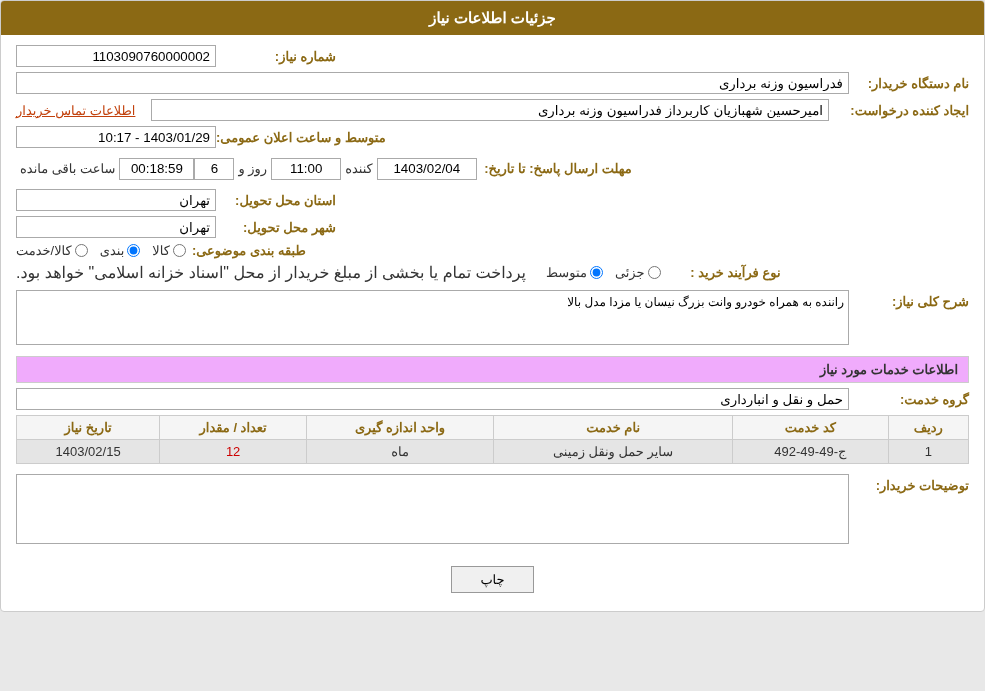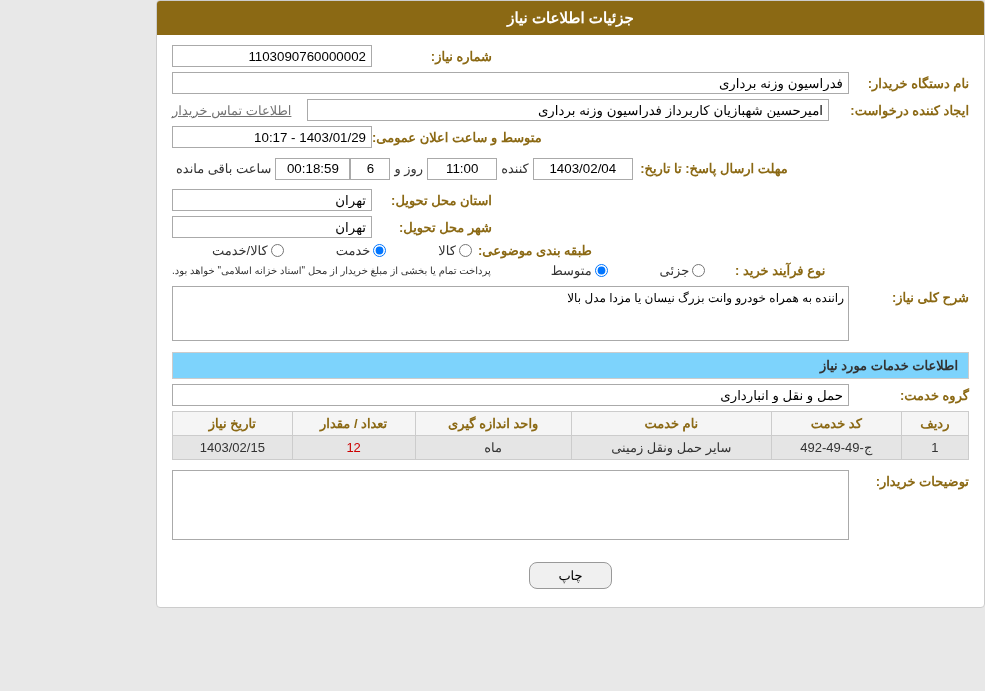--- a/index.html
+++ b/index.html
@@ -4,21 +4,21 @@
   <style>
     * { box-sizing: border-box; margin: 0; padding: 0; }
     body {
       font-family: Tahoma, Arial, sans-serif;
       background: #e8e8e8;
       direction: rtl;
       font-size: 13px;
       color: #333;
     }
     .page-wrapper {
-      width: 829px;
+      width: 985px;
       min-height: 691px;
       background: #e8e8e8;
       padding: 0;
     }
     .main-card {
       background: #fff;
       border: 1px solid #ccc;
       border-radius: 4px;
       overflow: hidden;
     }
@@ -33,51 +33,50 @@
     .card-body {
       padding: 10px 15px;
     }
     .form-row {
       display: flex;
       align-items: center;
       margin-bottom: 5px;
       justify-content: flex-end;
     }
     .section-header {
-      background: #7dd3fc;
+      background: #f0abfc;
       border: 1px solid #ccc;
       padding: 5px 10px;
       font-weight: bold;
       font-size: 13px;
       margin: 8px 0 5px 0;
       text-align: right;
       color: #333;
     }
     .link-style {
-      color: #737373;
+      color: #c2410c;
       text-decoration: underline;
       cursor: pointer;
     }
     .radio-group {
       display: flex;
       gap: 12px;
       align-items: center;
     }
     .radio-item {
       display: flex;
       align-items: center;
       gap: 3px;
-      margin-left: 40px;
     }
     .radio-item input[type=radio] {
       margin: 0;
     }
     .process-note {
       color: #333;
-      font-size: 10px;
+      font-size: 16px;
     }
     .textarea-box {
       width: 100%;
       border: 1px solid #aaa;
       min-height: 55px;
       padding: 4px;
       background: #fff;
       resize: none;
       font-family: Tahoma, Arial, sans-serif;
       font-size: 12px;
@@ -110,21 +109,21 @@
       gap: 10px;
       padding: 12px 0 8px 0;
     }
     .btn {
       padding: 5px 28px;
       border: 1px solid #999;
       background: #f0f0f0;
       cursor: pointer;
       font-family: Tahoma, Arial, sans-serif;
       font-size: 13px;
-      border-radius: 8px;
+      border-radius: 0;
     }
     .btn-print {
       background: #f0f0f0;
     }
     .btn-back {
       background: #f0f0f0;
     }
     .notes-textarea {
       width: 100%;
       min-height: 70px;
@@ -235,21 +234,21 @@
 
       <div class="form-row">
         <span class="row-label">طبقه بندی موضوعی:</span>
         <div class="radio-group">
           <div class="radio-item">
             <input type="radio" name="category" value="kala" style="">
             <span>کالا</span>
           </div>
           <div class="radio-item">
             <input type="radio" name="category" value="khedmat" checked="" style="">
-            <span>خدمت</span>
+            <span>بندی</span>
           </div>
           <div class="radio-item">
             <input type="radio" name="category" value="kala_khedmat" style="">
             <span>کالا/خدمت</span>
           </div>
         </div>
       </div>
 
       <div class="form-row">
         <span class="row-label">نوع فرآیند خرید :</span>

